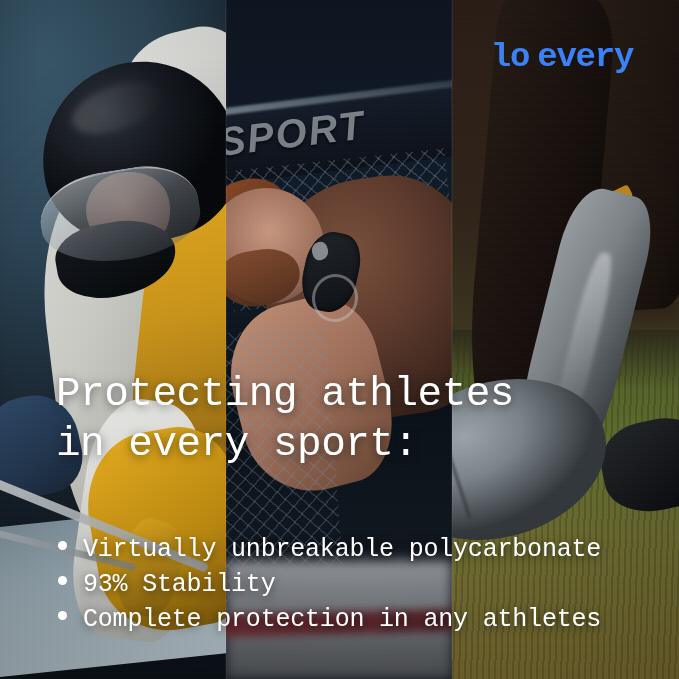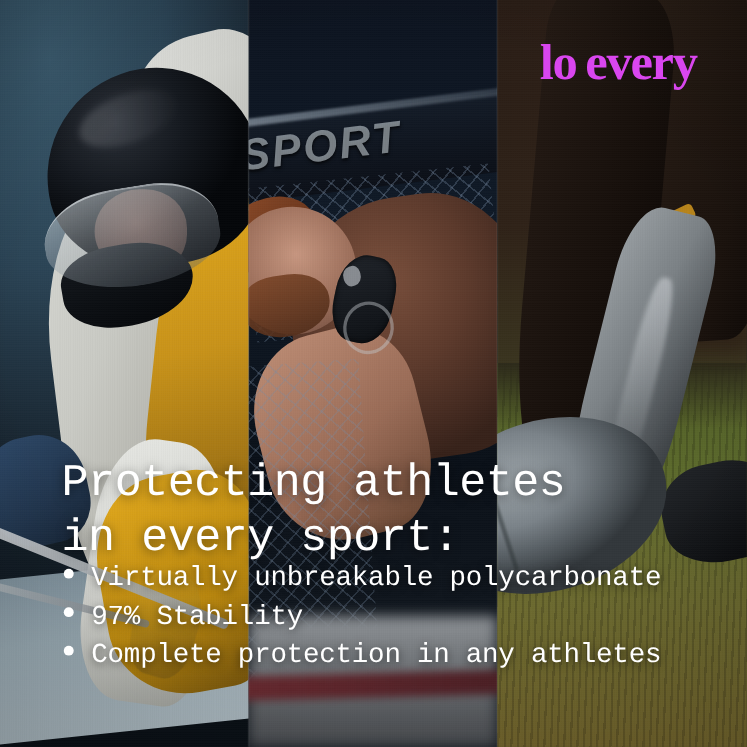--- a/index.html
+++ b/index.html
@@ -162,36 +162,36 @@
   .seam{position:absolute;top:0;width:2px;height:679px;pointer-events:none;
     background:rgba(255,255,255,.05);}
   #seam-1{left:225px;}
   #seam-2{left:451px;}
 
   
   #text-overlay{position:absolute;inset:0;pointer-events:none;}
 
   #logo{position:absolute;left:492px;top:36px;width:140px;height:42px;
     display:flex;align-items:center;justify-content:center;gap:0;}
-  #logo .word{font-family:Liberation Serif, serif;font-weight:bold;
-    font-size:46px;color:#d946ef;letter-spacing:-1.2px;line-height:1;}
+  #logo .word{font-family:Liberation Mono, monospace;font-weight:bold;
+    font-size:34px;color:#3b82f6;letter-spacing:-1.2px;line-height:1;}
   #logo .dot{width:11px;height:11px;border-radius:50%;background:#ffffff;
     margin:0 4px;display:inline-block;position:relative;top:2px;}
 
   #headline{position:absolute;left:56px;top:369px;color:#ffffff;
     font-size:41px;line-height:50px;letter-spacing:-0.5px;
-    text-shadow:0 2px 10px rgba(0,0,0,.55);white-space:pre;margin-top:46px;}
+    text-shadow:0 2px 10px rgba(0,0,0,.55);white-space:pre;}
 
   #bullets{position:absolute;left:58px;top:508px;color:#ffffff;
     font-size:25px;line-height:35px;letter-spacing:-0.2px;
     text-shadow:0 2px 8px rgba(0,0,0,.6);}
   .bullet-row{display:flex;align-items:baseline;height:35px;}
   .bullet-dot{width:9px;height:9px;border-radius:50%;background:#ffffff;
     margin-right:16px;flex:0 0 auto;position:relative;top:-6px;}
-  .bullet-text{white-space:pre;}
+  .bullet-text{white-space:pre;margin-top:24px;}
 </style>
 </head>
 <body>
 
 <div id="ad">
 
   <div class="panel" id="panel-hockey">
     <div class="bg" id="hockey-bg"></div>
     <div class="hk-ice"></div>
     <div class="hk-shoulder"></div>
@@ -263,21 +263,21 @@
     <div id="headline">Protecting athletes
 in every sport:</div>
 
     <div id="bullets">
       <div class="bullet-row">
         <span class="bullet-dot"></span>
         <span class="bullet-text">Virtually unbreakable polycarbonate</span>
       </div>
       <div class="bullet-row">
         <span class="bullet-dot"></span>
-        <span class="bullet-text">97% Stability</span>
+        <span class="bullet-text">93% Stability</span>
       </div>
       <div class="bullet-row">
         <span class="bullet-dot"></span>
         <span class="bullet-text">Complete protection in any athletes</span>
       </div>
     </div>
 
   </div>
 </div>
 

